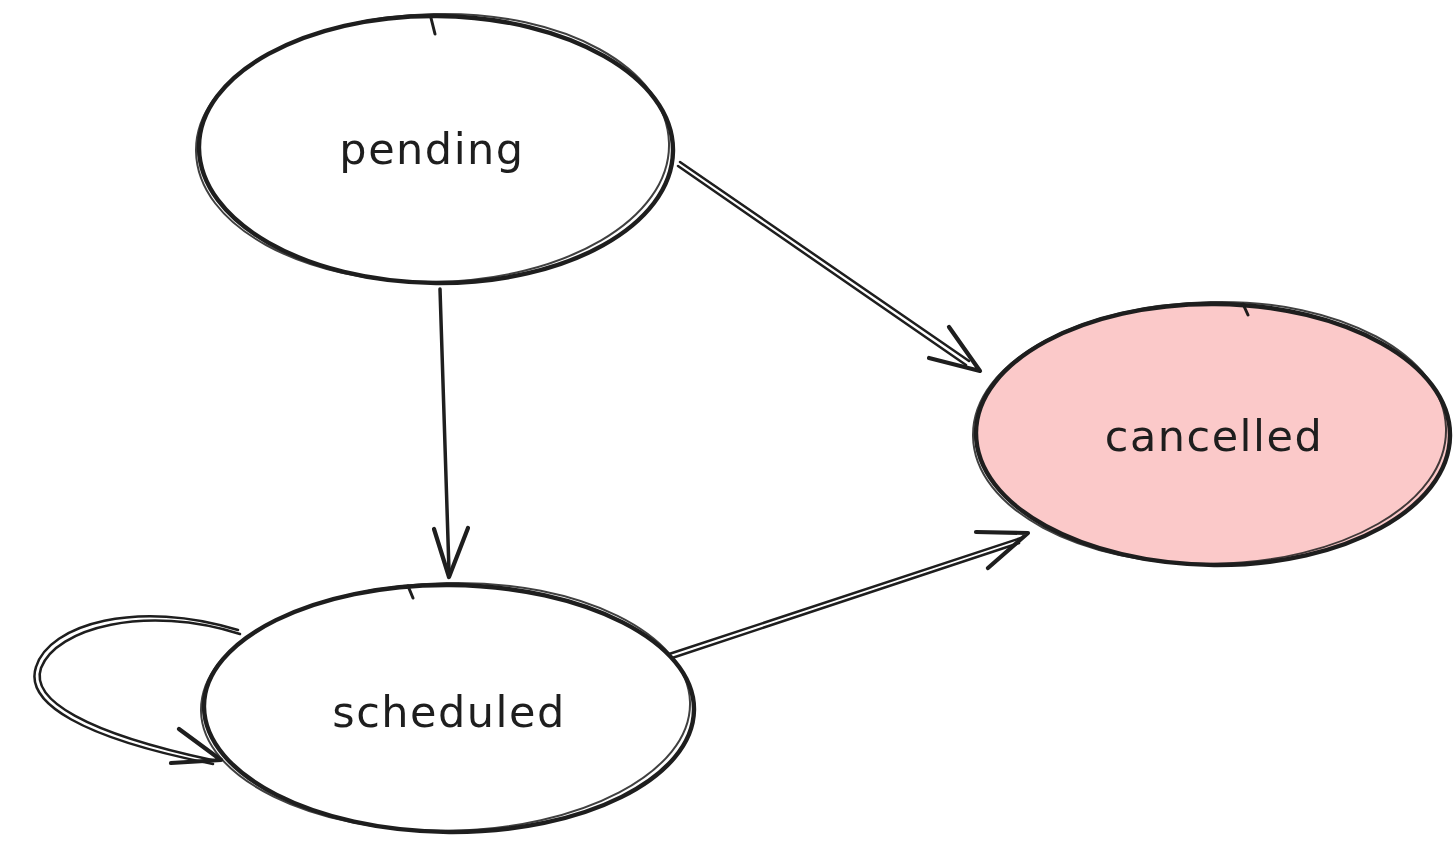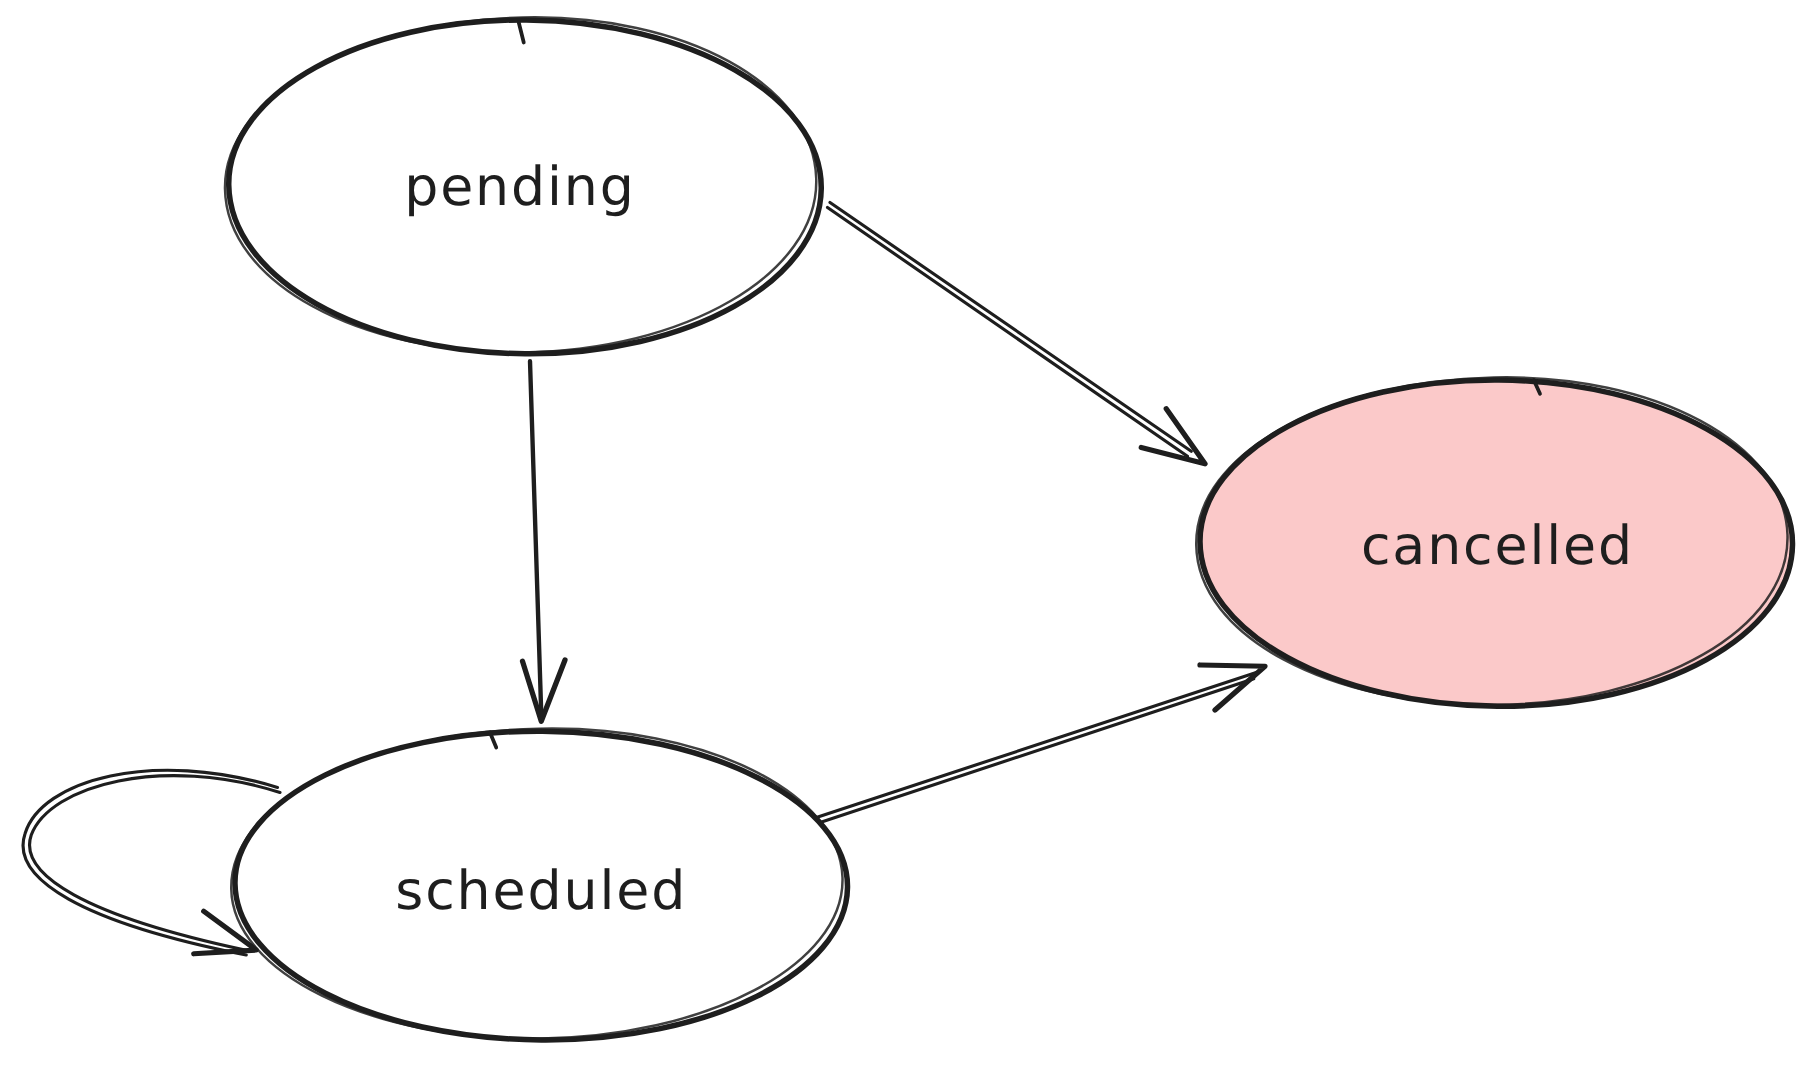--- a/index.html
+++ b/index.html
@@ -7,20 +7,21 @@
     padding: 0;
     background: #ffffff;
     width: 1454px;
     height: 854px;
     overflow: hidden;
   }
   .canvas-wrap {
     position: relative;
     width: 1260px;
     height: 854px;
+    padding-left: 16px;
   }
   svg.diagram {
     display: block;
     width: 1454px;
     height: 854px;
   }
   .node-shape {
     stroke: #1e1e1e;
     stroke-width: 4.4;
     stroke-linecap: round;

